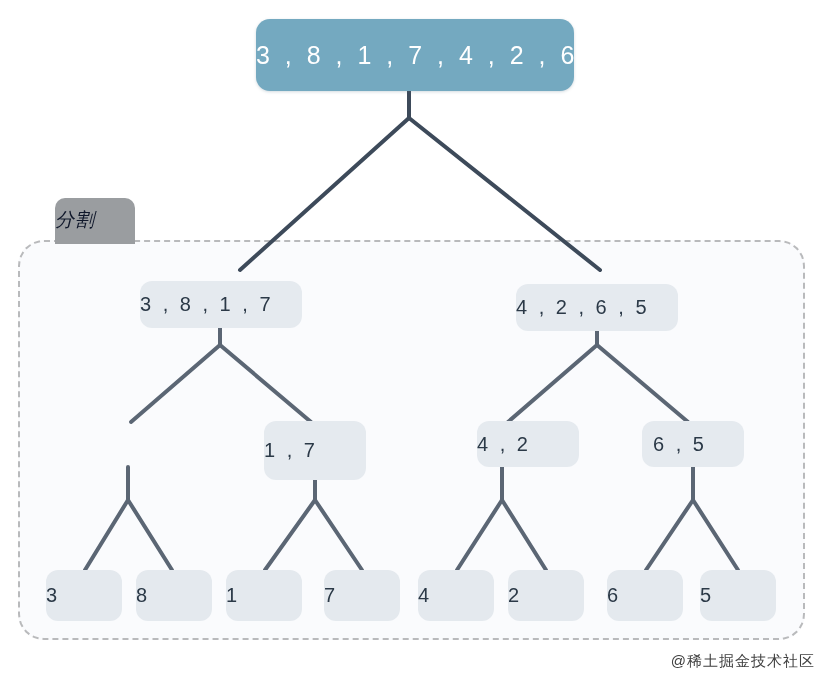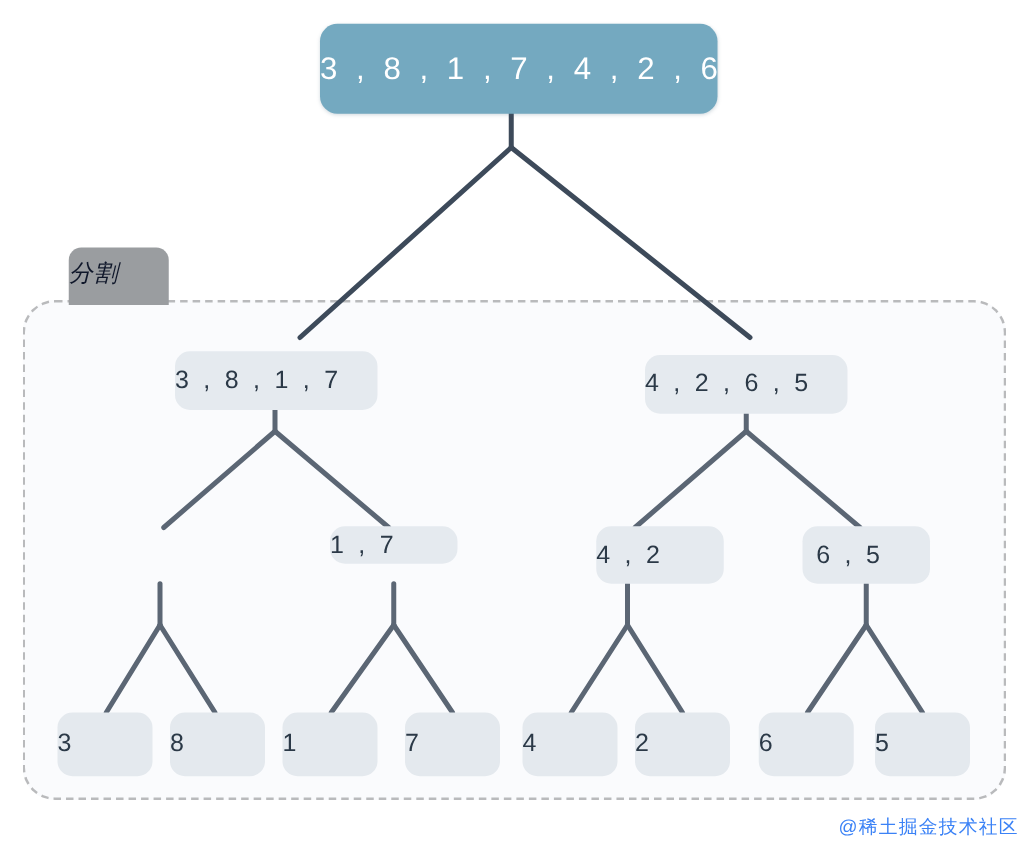--- a/index.html
+++ b/index.html
@@ -86,21 +86,21 @@
   .node.level-3 {
     background: #e4e9ee;
     font-size: 20px;
     letter-spacing: 0px;
   }
   
   .watermark {
     position: absolute;
     right: 14px;
     bottom: 6px;
-    color: #3b82f6;
+    color: #404040;
     font-size: 15px;
     letter-spacing: 1px;
     user-select: none;
   }
 </style>
 </head>
 <body>
 
 <div id="canvas">
 
@@ -148,21 +148,21 @@
     <span>3 , 8 , 1 , 7 , 4 , 2 , 6 , 5</span>
   </div>
 
   <div class="node level-1" style="left:140px; top:266px; width:162px; height:47px;margin-top:15px;">
     <span>3 , 8 , 1 , 7</span>
   </div>
   <div class="node level-1" style="left:516px; top:284px; width:162px; height:47px;">
     <span>4 , 2 , 6 , 5</span>
   </div>
 
-  <div class="node level-2" style="left:264px; top:421px; width:102px; height:30px;">
+  <div class="node level-2" style="left:264px; top:421px; width:102px; height:59px;">
     <span>1 , 7</span>
   </div>
   <div class="node level-2" style="left:477px; top:421px; width:102px; height:46px;">
     <span>4 , 2</span>
   </div>
   <div class="node level-2" style="left:642px; top:421px; width:102px; height:46px;padding-left:11px;">
     <span>6 , 5</span>
   </div>
 
   <div class="node level-3" style="left:46px; top:570px; width:76px; height:51px;">

